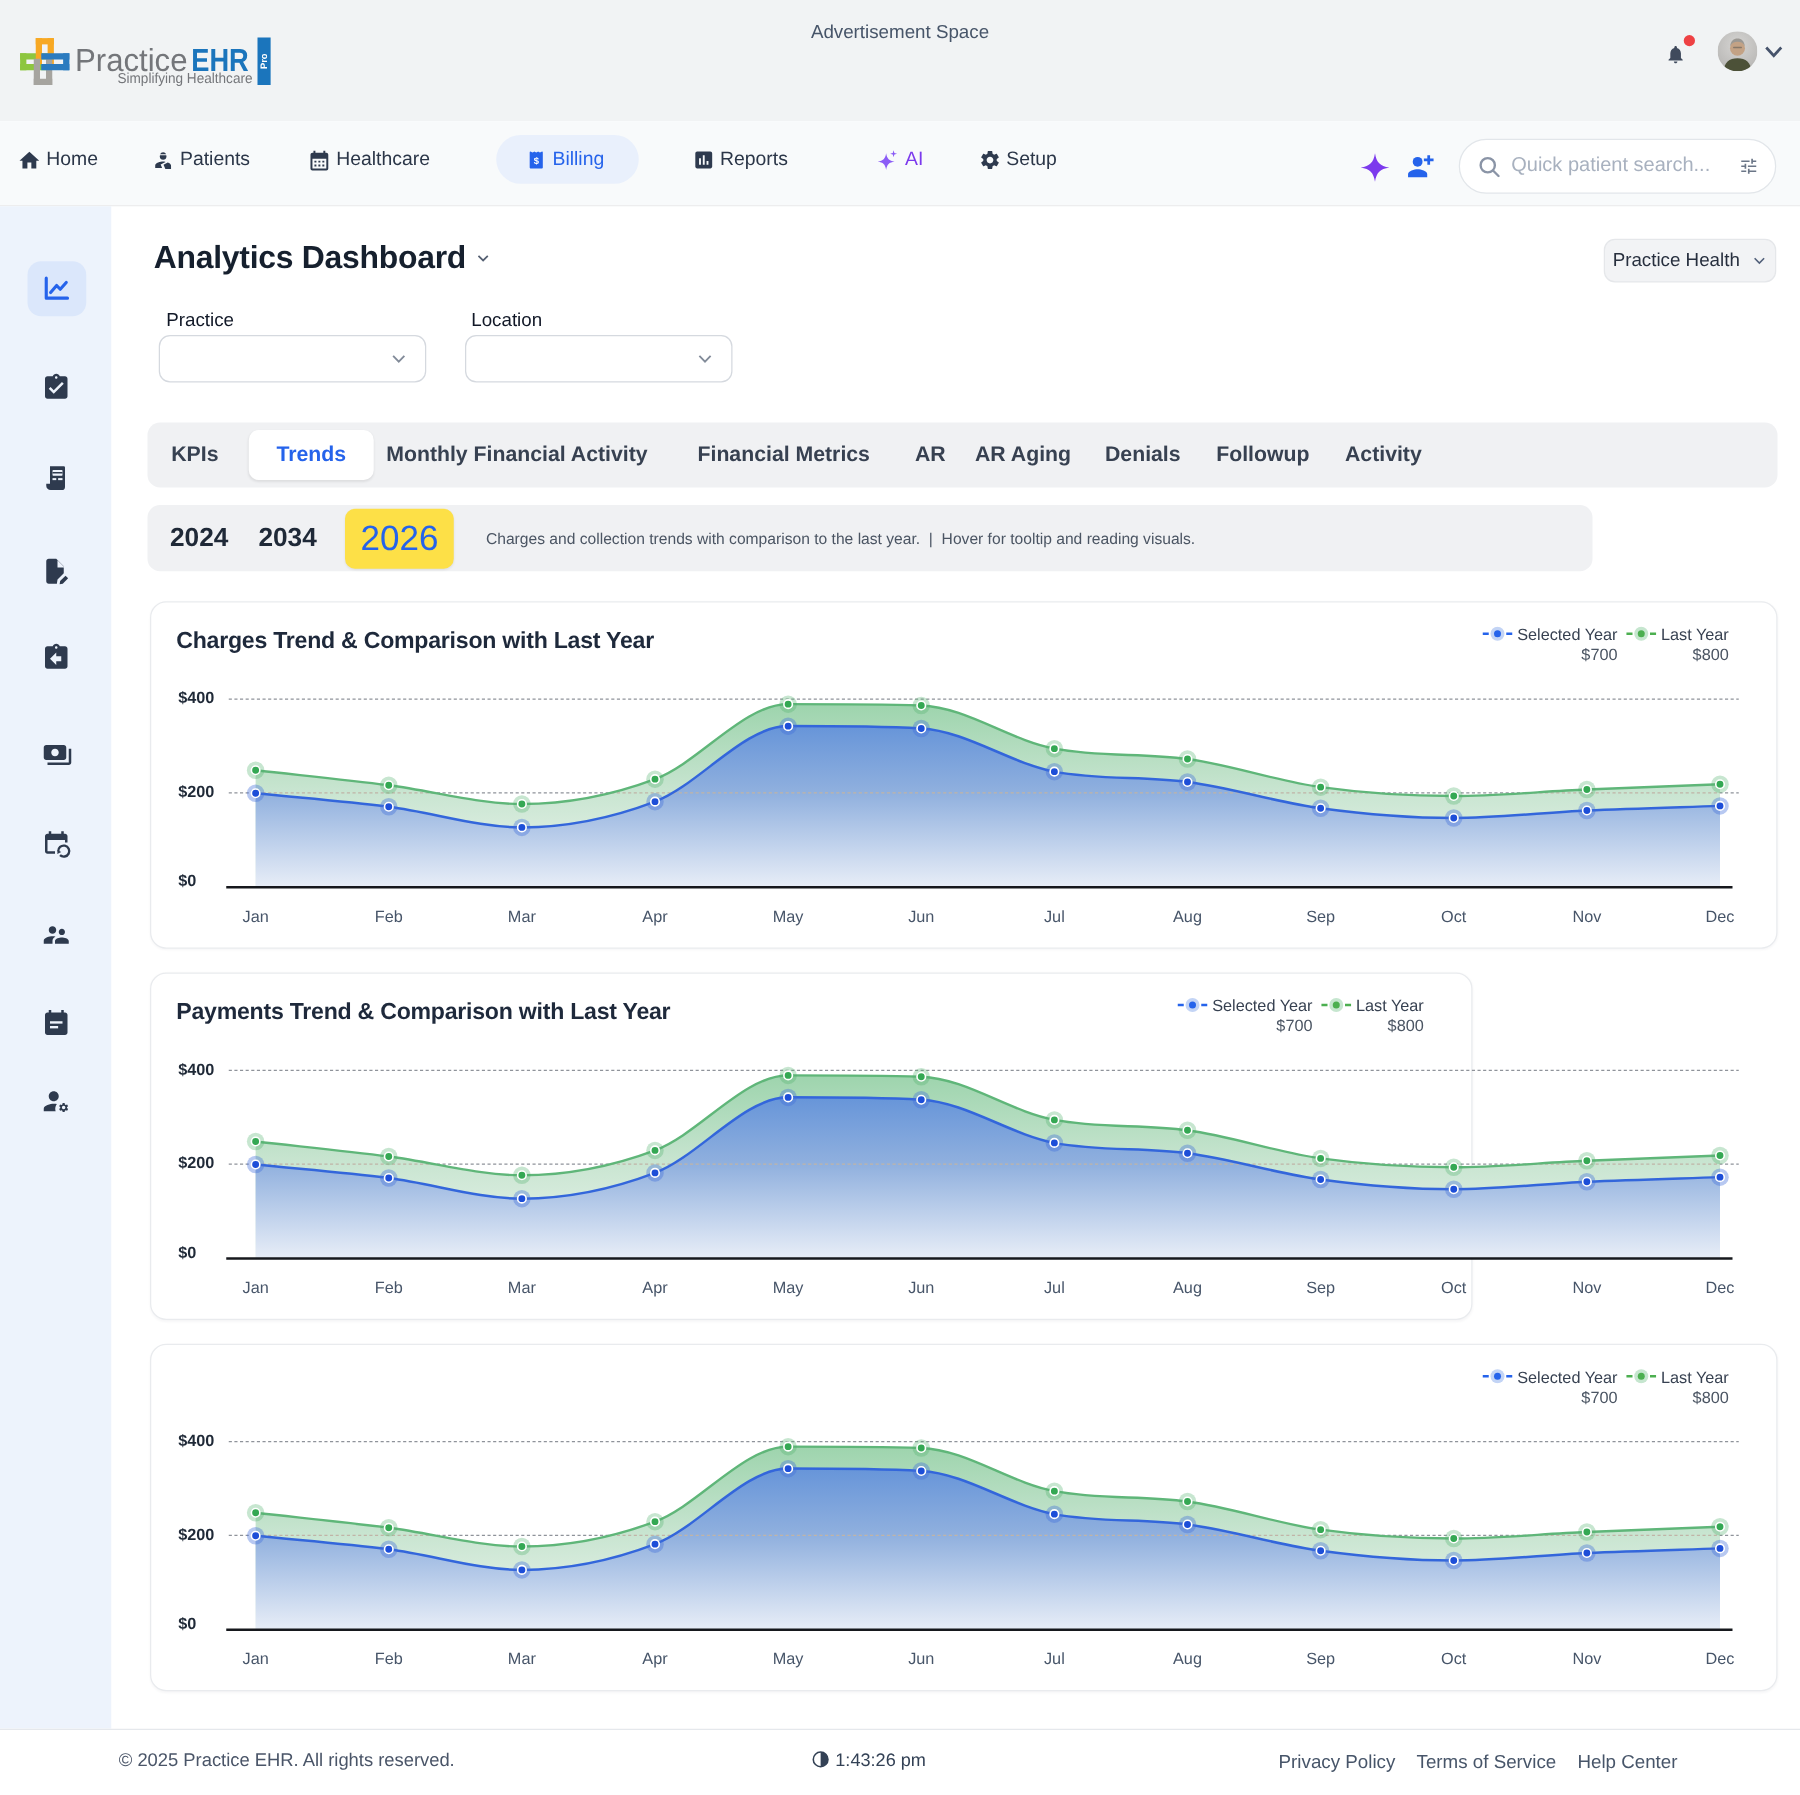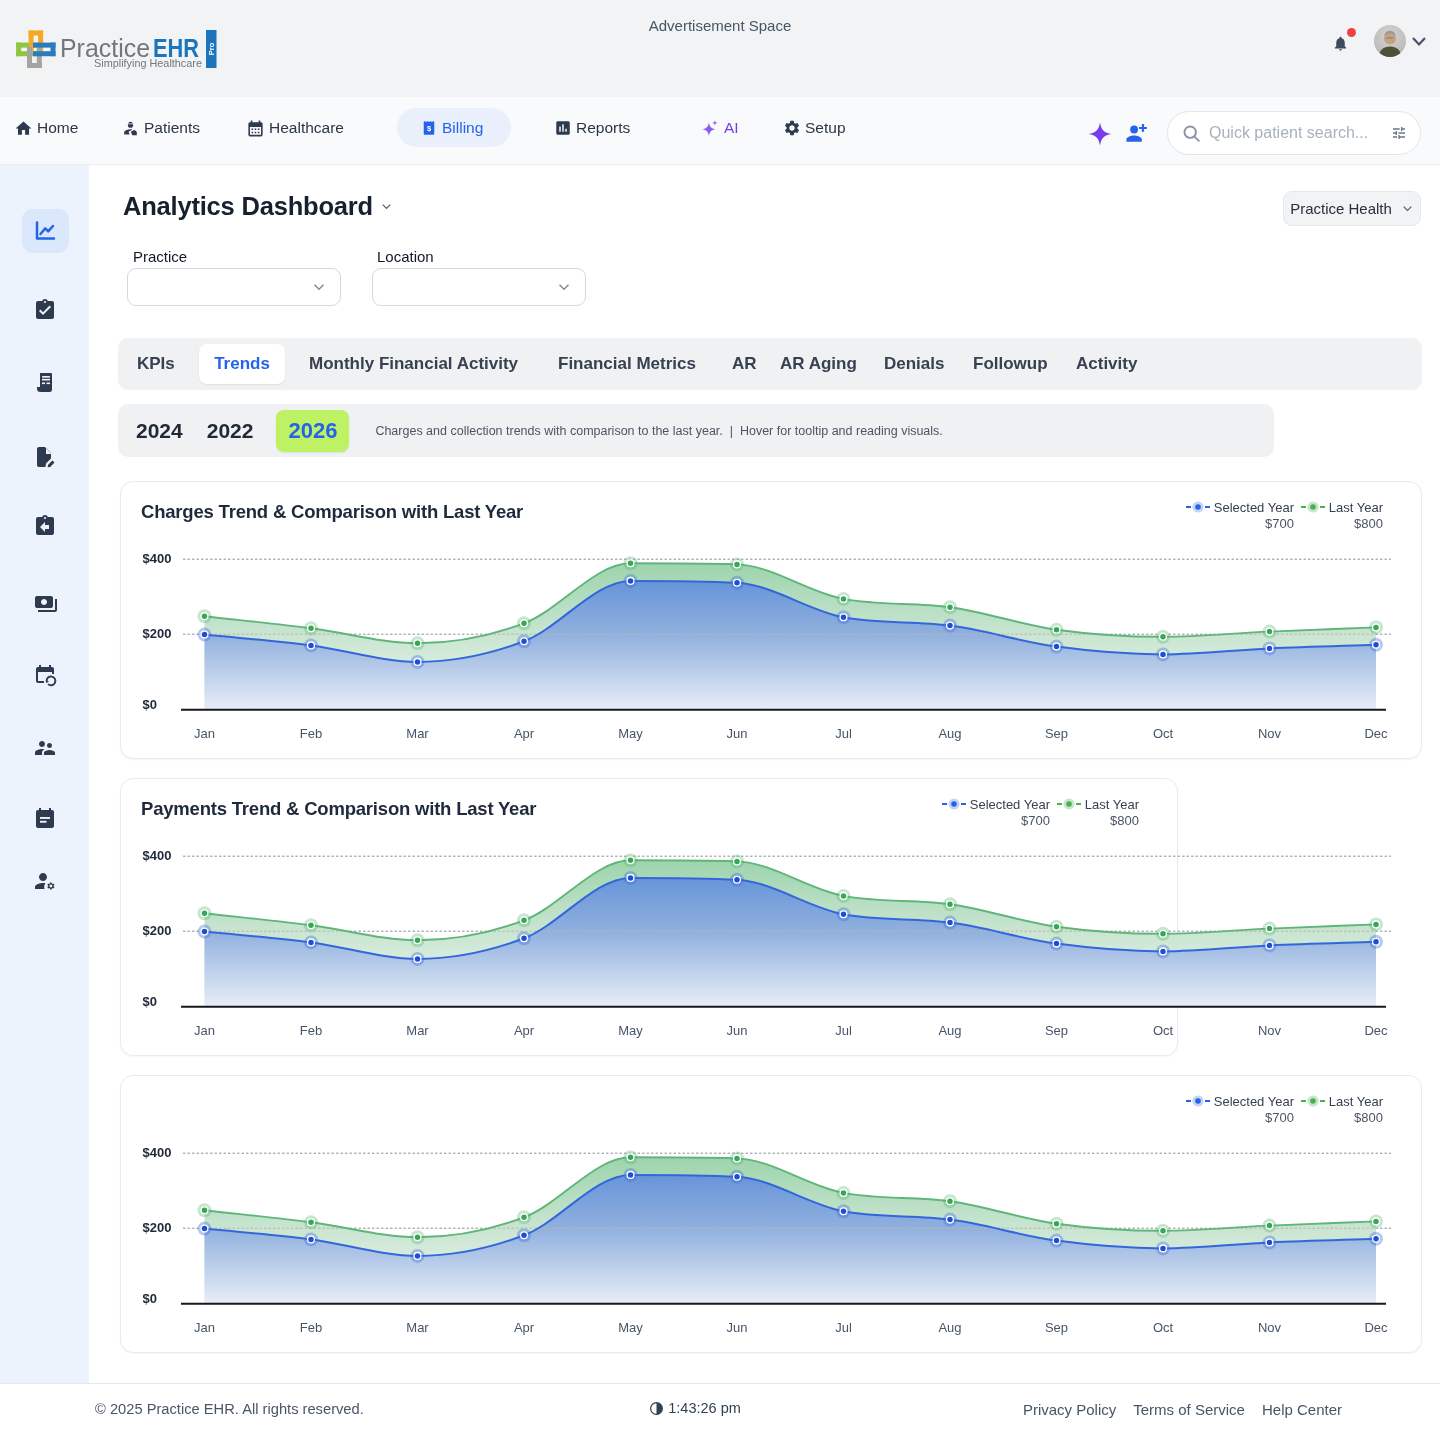--- a/index.html
+++ b/index.html
@@ -204,34 +204,34 @@
       <path fill="none" stroke="#828b99" stroke-width="2" d="m6 9 6 6 6-6"></path>
     </svg>
   </div>
 <div style="position:absolute;left:372px;top:268px;width:214px;height:38px;background:#fff;border:1px solid #d5d9df;border-radius:9px;box-sizing:border-box;display:flex;align-items:center;justify-content:flex-end;padding-right:12px">
     <svg width="18" height="18" viewBox="0 0 24 24">
       <path fill="none" stroke="#828b99" stroke-width="2" d="m6 9 6 6 6-6"></path>
     </svg>
   </div>
 
 <div style="position:absolute;left:118px;top:338px;width:1304px;height:52px;background:#f0f1f3;border-radius:10px;box-sizing:border-box">
-    <div style="position:absolute;left:81px;top:6px;width:86px;height:40px;background:#fff;color:#2563eb;border-radius:8px;font-size:17px;font-weight:bold;display:flex;align-items:center;justify-content:center;box-shadow:0 1px 2px rgba(0,0,0,.08)">Trends</div>
+    <div style="position:absolute;left:81px;top:6px;width:100px;height:40px;background:#fff;color:#2563eb;border-radius:8px;font-size:17px;font-weight:bold;display:flex;align-items:center;justify-content:center;box-shadow:0 1px 2px rgba(0,0,0,.08)">Trends</div>
     <div style="position:absolute;left:19px;top:0;height:52px;display:flex;align-items:center;font-size:17px;font-weight:bold;color:#374151;white-space:nowrap">KPIs</div>
     <div style="position:absolute;left:191px;top:0;height:52px;display:flex;align-items:center;font-size:17px;font-weight:bold;color:#374151;white-space:nowrap">Monthly Financial Activity</div>
     <div style="position:absolute;left:440px;top:0;height:52px;display:flex;align-items:center;font-size:17px;font-weight:bold;color:#374151;white-space:nowrap">Financial Metrics</div>
     <div style="position:absolute;left:614px;top:0;height:52px;display:flex;align-items:center;font-size:17px;font-weight:bold;color:#374151;white-space:nowrap">AR</div>
     <div style="position:absolute;left:662px;top:0;height:52px;display:flex;align-items:center;font-size:17px;font-weight:bold;color:#374151;white-space:nowrap">AR Aging</div>
     <div style="position:absolute;left:766px;top:0;height:52px;display:flex;align-items:center;font-size:17px;font-weight:bold;color:#374151;white-space:nowrap">Denials</div>
     <div style="position:absolute;left:855px;top:0;height:52px;display:flex;align-items:center;font-size:17px;font-weight:bold;color:#374151;white-space:nowrap">Followup</div>
     <div style="position:absolute;left:958px;top:0;height:52px;display:flex;align-items:center;font-size:17px;font-weight:bold;color:#374151;white-space:nowrap">Activity</div>
   </div>
 <div style="position:absolute;left:118px;top:404px;width:1156px;height:53px;background:#f0f1f3;border-radius:10px;box-sizing:border-box;display:flex;align-items:center;padding:0 18px">
  <span style="font-size:21px;font-weight:bold;color:#1f2937">2024</span>
- <span style="font-size:21px;font-weight:bold;color:#1f2937;margin-left:24px">2022</span>
- <span style="background:#bef264;color:#2563eb;border-radius:8px;padding:8px 12px;font-size:22px;font-weight:bold;margin-left:23px;box-shadow:0 1px 2px rgba(0,0,0,.08)">2026</span>
+ <span style="font-size:21px;font-weight:bold;color:#1f2937;margin-left:24px">2034</span>
+ <span style="background:#fde047;color:#2563eb;border-radius:8px;padding:8px 12px;font-size:28px;font-weight:normal;margin-left:23px;box-shadow:0 1px 2px rgba(0,0,0,.08)">2026</span>
  <span style="font-size:12.5px;color:#4b5563;margin-left:26px">Charges and collection trends with comparison to the last year.&nbsp; | &nbsp;Hover for tooltip and reading visuals.</span>
 </div>
 <div style="position:absolute;left:120px;top:481px;width:1302px;height:278px;background:#fff;border:1px solid #e9ebee;border-radius:13px;box-sizing:border-box;box-shadow:0 1px 2px rgba(16,24,40,.04)">
  <div style="position:absolute;left:20px;top:19px;font-size:18.5px;font-weight:bold;color:#1e293b;letter-spacing:-0.2px">Charges Trend &amp; Comparison with Last Year</div>
  <div style="position:absolute;right:127px;top:18px;text-align:right;font-size:13px;color:#374151;line-height:15.5px"><svg width="24" height="12" viewBox="0 0 24 12" style="vertical-align:-1px">
         <line x1="0" y1="6" x2="5" y2="6" stroke="#2563eb" stroke-width="2"></line>
         <line x1="19" y1="6" x2="24" y2="6" stroke="#2563eb" stroke-width="2"></line>
         <circle cx="12" cy="6" r="5.6" fill="#c3d4f5"></circle>
         <circle cx="12" cy="6" r="2.8" fill="#2563eb"></circle>
       </svg> Selected Year<br><span style="color:#4b5563">$700</span></div>

